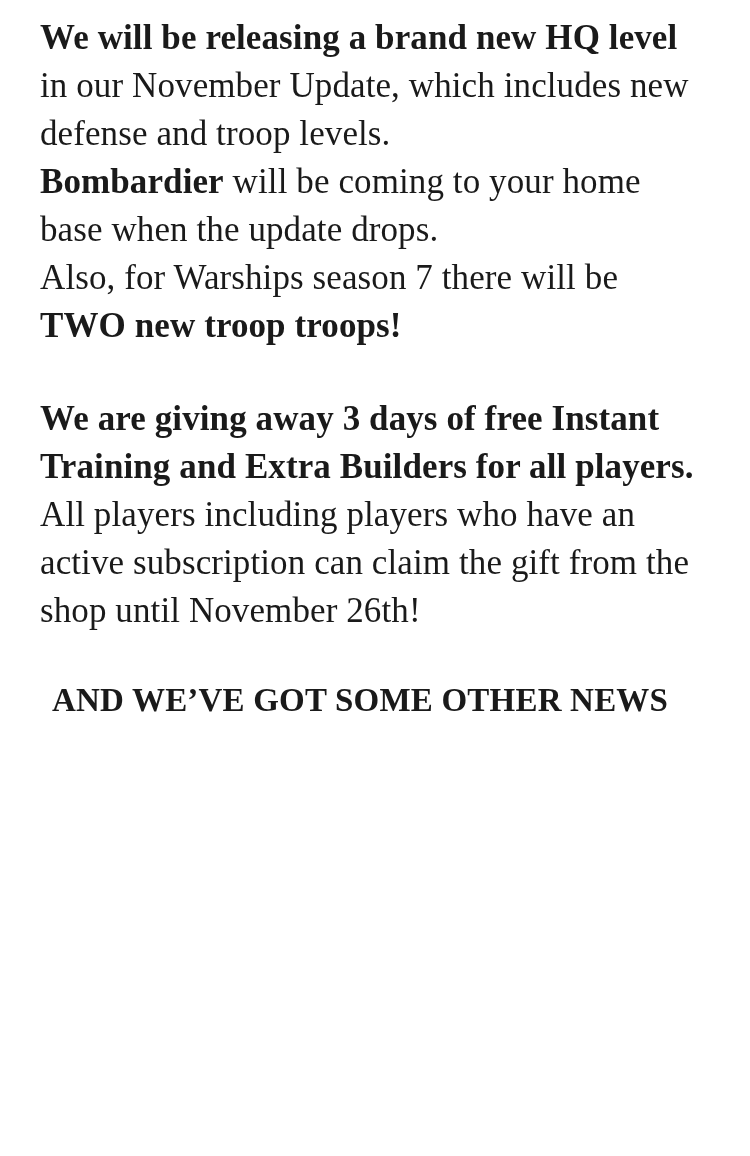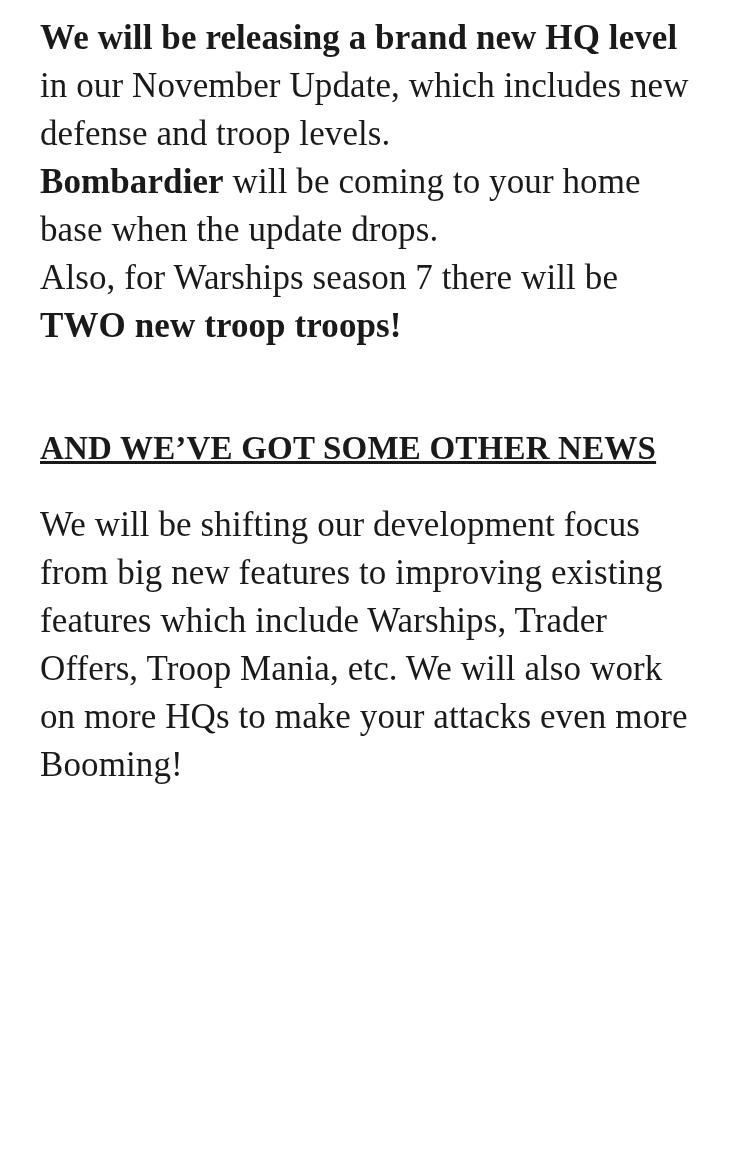--- a/index.html
+++ b/index.html
@@ -31,40 +31,41 @@
   .gap-small {
     height: 28px;
   }
   b, .bold {
     font-weight: bold;
   }
   .heading {
     font-size: 33px;
     line-height: 50px;
     font-weight: bold;
-    margin: 0;
+    margin: 12px;
     letter-spacing: 0.2px;
-    text-decoration: underline;
   }
 </style>
 </head>
 <body>
 
 <div class="page">
 
   <p class="para">
     <b>We will be releasing a brand new HQ level</b><span> in our November Update, which includes new defense and troop levels.</span><br>
     <b>Bombardier</b><span> will be coming to your home base when the update drops.</span><br>
     <span>Also, for Warships season 7 there will be </span><b>TWO new troop troops!</b>
   </p>
 
   <div class="gap"></div>
 
+  <p class="para">
+    <b>We are giving away 3 days of free Instant Training and Extra Builders for all players.</b><span> All players including players who have an active subscription can claim the gift from the shop until November 26th!</span>
+  </p>
 
   <div class="gap-small"></div>
 
   <p class="heading">AND WE’VE GOT SOME OTHER NEWS</p>
 
   <div class="gap-small"></div>
 
-  <p class="para">We will be shifting our development focus from big new features to improving existing features which include Warships, Trader Offers, Troop Mania, etc. We will also work on more HQs to make your attacks even more Booming!</p>
 
 </div>
 
 </body></html>

